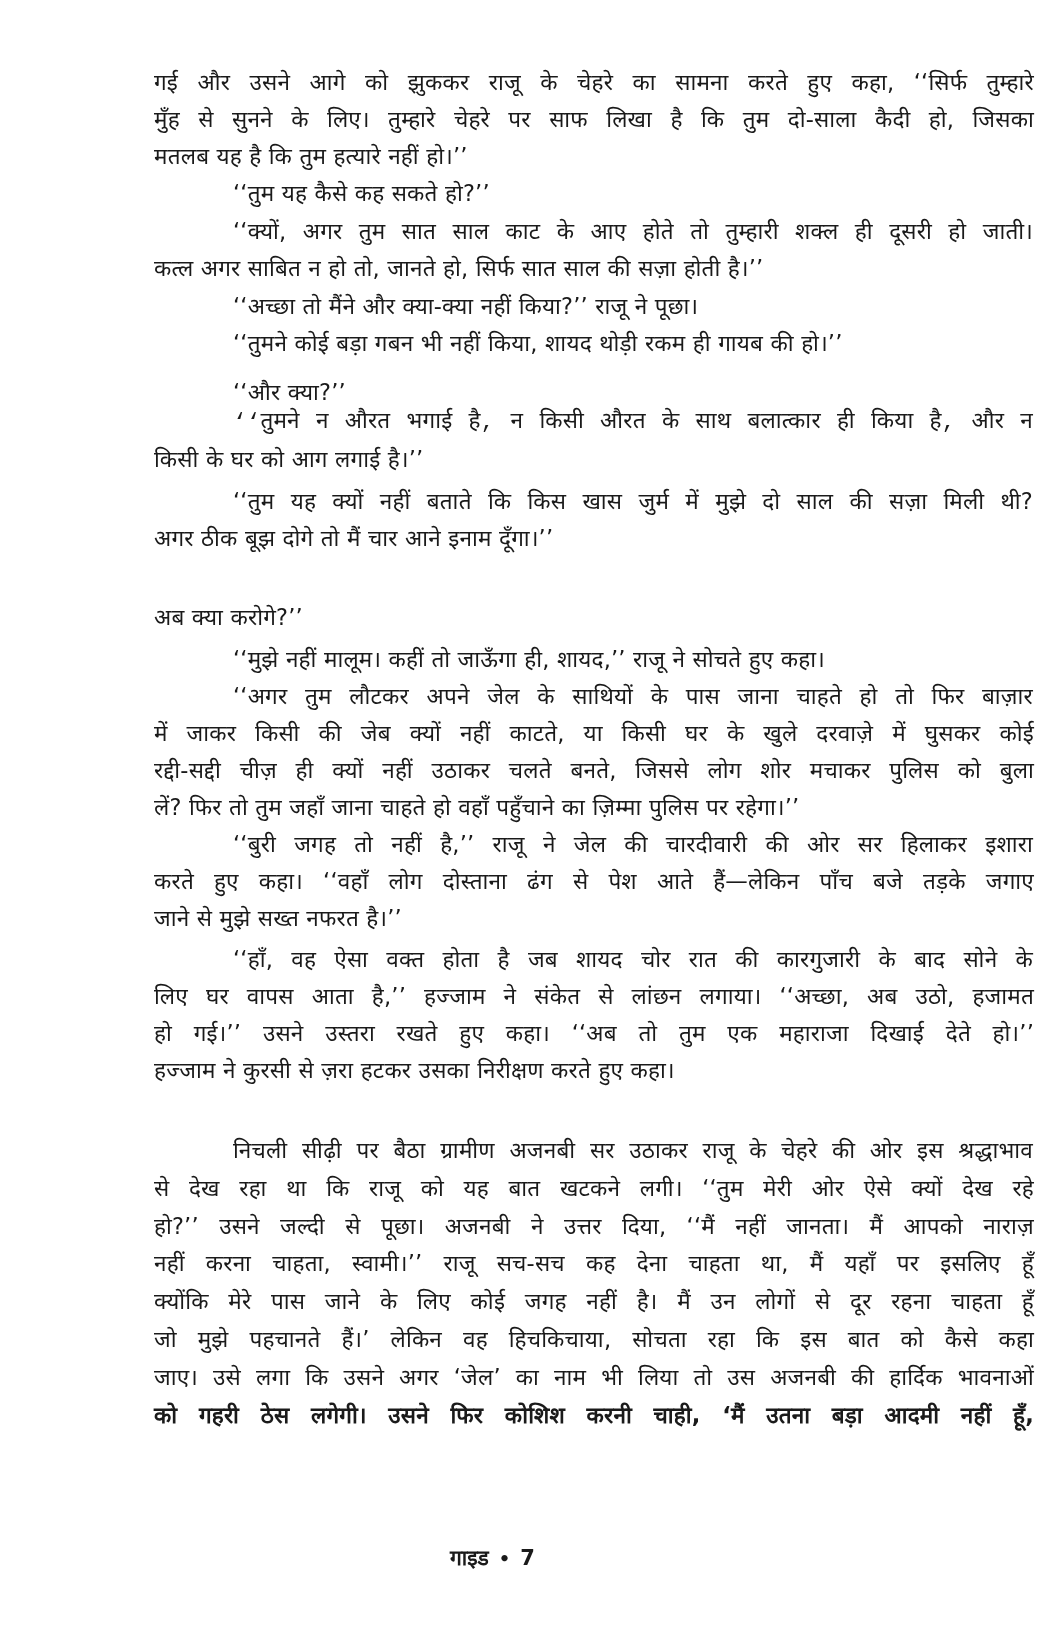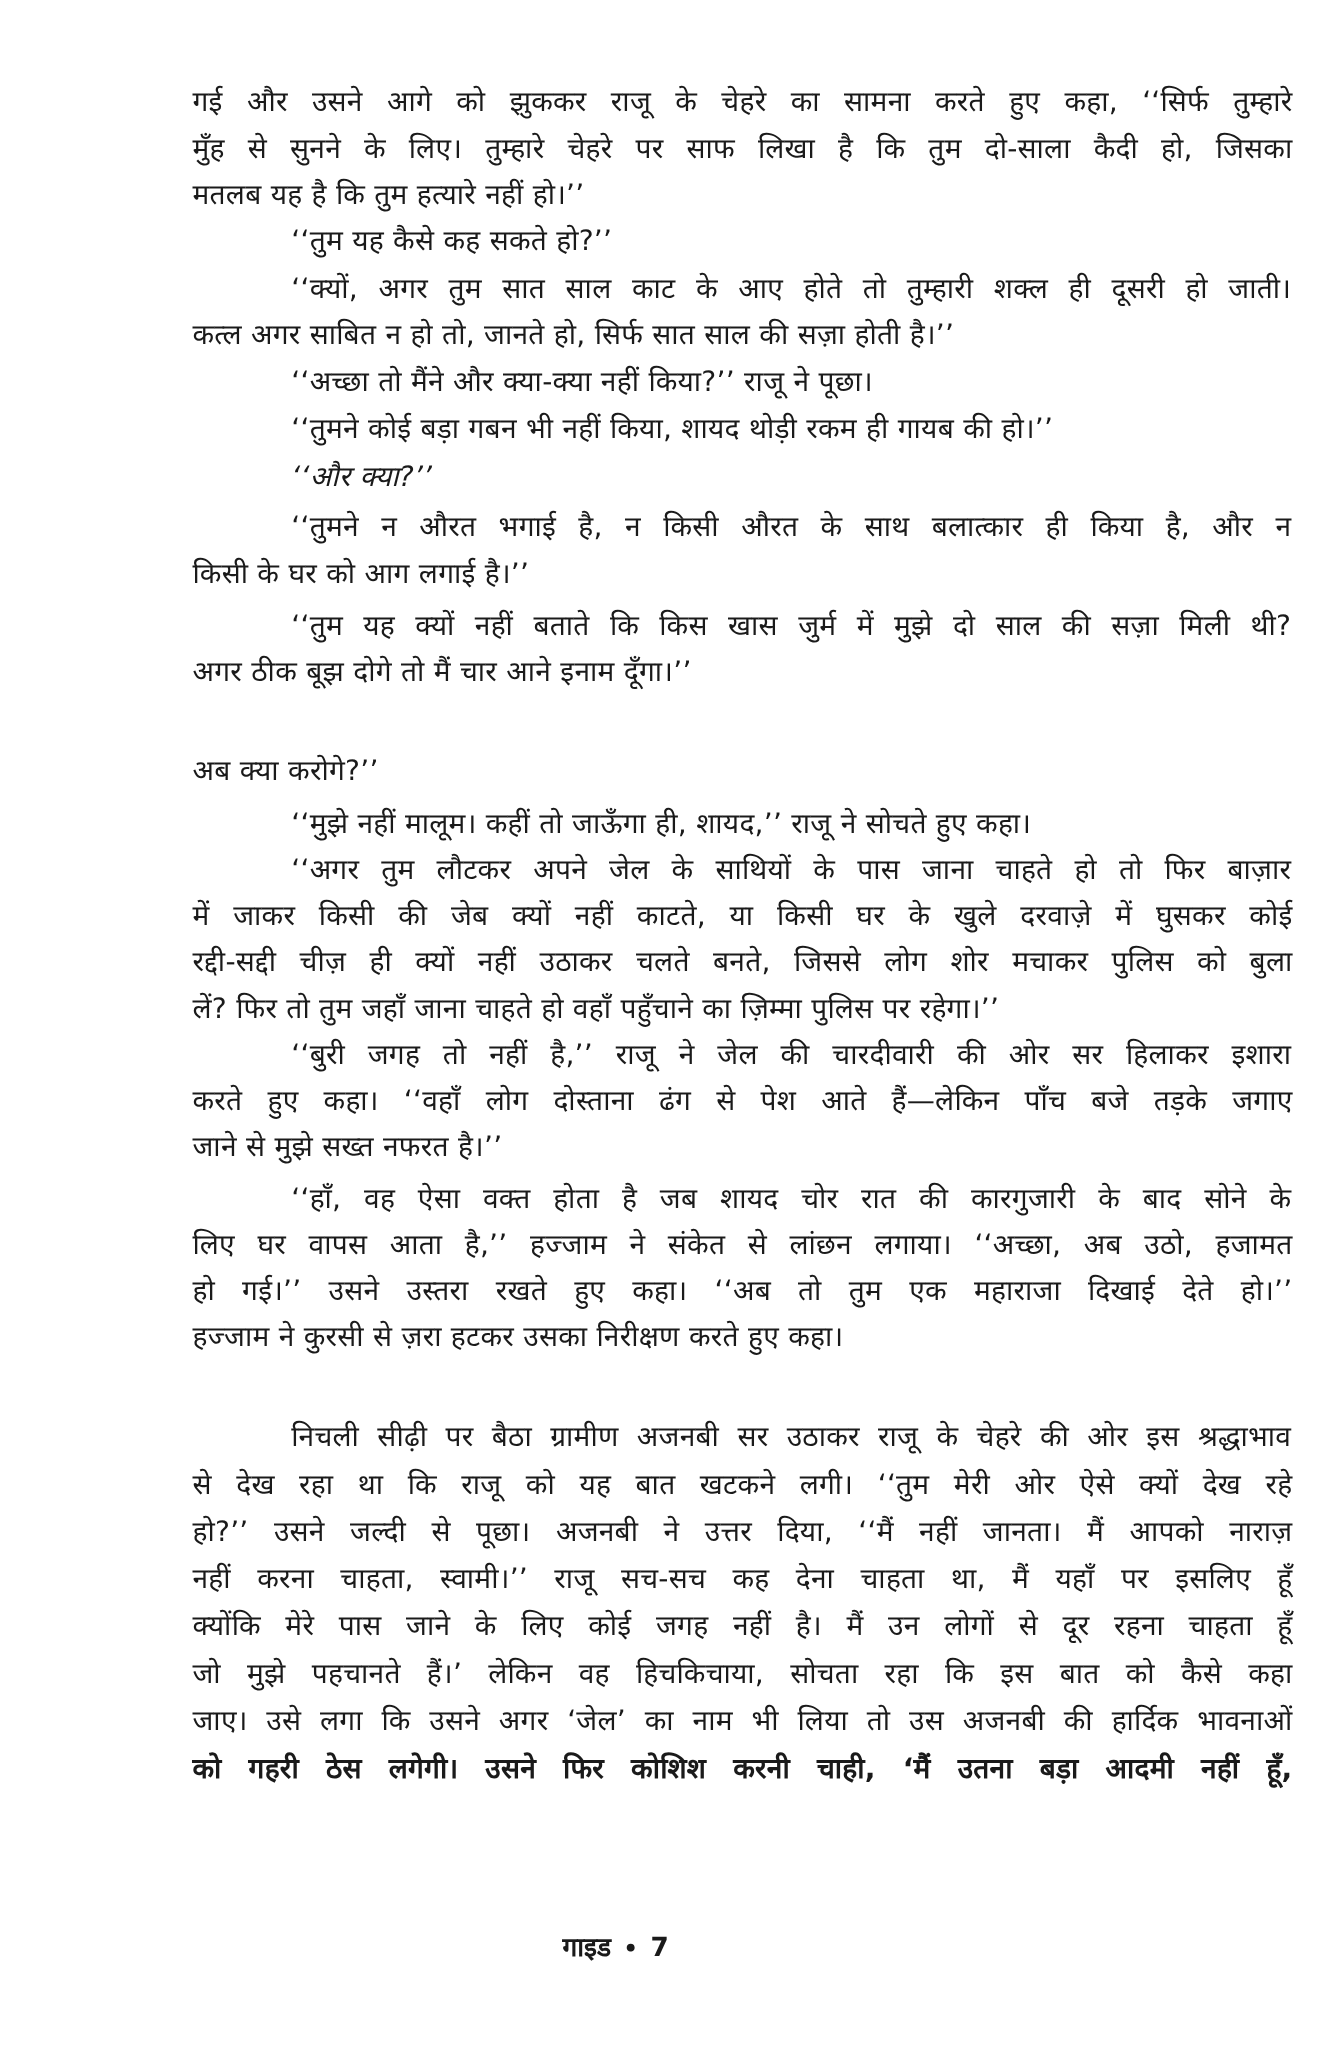--- a/index.html
+++ b/index.html
@@ -45,22 +45,22 @@
 
 <div class="page" id="page">
     <div class="line justify" style="top: 64px;">गई और उसने आगे को झुककर राजू के चेहरे का सामना करते हुए कहा, ‘‘सिर्फ तुम्हारे</div>
     <div class="line justify" style="top: 101px;">मुँह से सुनने के लिए। तुम्हारे चेहरे पर साफ लिखा है कि तुम दो-साला कैदी हो, जिसका</div>
     <div class="line" style="top: 138px;">मतलब यह है कि तुम हत्यारे नहीं हो।’’</div>
     <div class="line indent" style="top: 175px;">‘‘तुम यह कैसे कह सकते हो?’’</div>
     <div class="line indent justify" style="top: 213px;">‘‘क्यों, अगर तुम सात साल काट के आए होते तो तुम्हारी शक्ल ही दूसरी हो जाती।</div>
     <div class="line" style="top: 250px;">कत्ल अगर साबित न हो तो, जानते हो, सिर्फ सात साल की सज़ा होती है।’’</div>
     <div class="line indent" style="top: 288px;">‘‘अच्छा तो मैंने और क्या-क्या नहीं किया?’’ राजू ने पूछा।</div>
     <div class="line indent" style="top: 325px;">‘‘तुमने कोई बड़ा गबन भी नहीं किया, शायद थोड़ी रकम ही गायब की हो।’’</div>
-    <div class="line indent" style="top: 364px; font-style: italic;">‘‘और क्या?’’</div>
-    <div class="line indent justify" style="top: 404px;">‘‘तुमने न औरत भगाई है, न किसी औरत के साथ बलात्कार ही किया है, और न</div>
+    <div class="line indent" style="top: 374px;">‘‘और क्या?’’</div>
+    <div class="line indent justify" style="top: 404px; font-family: Liberation Mono, monospace;">‘‘तुमने न औरत भगाई है, न किसी औरत के साथ बलात्कार ही किया है, और न</div>
     <div class="line" style="top: 441px;">किसी के घर को आग लगाई है।’’</div>
     <div class="line indent justify" style="top: 483px;">‘‘तुम यह क्यों नहीं बताते कि किस खास जुर्म में मुझे दो साल की सज़ा मिली थी?</div>
     <div class="line" style="top: 520px;">अगर ठीक बूझ दोगे तो मैं चार आने इनाम दूँगा।’’</div>
     <div class="line" style="top: 599px;">अब क्या करोगे?’’</div>
     <div class="line indent" style="top: 641px;">‘‘मुझे नहीं मालूम। कहीं तो जाऊँगा ही, शायद,’’ राजू ने सोचते हुए कहा।</div>
     <div class="line indent justify" style="top: 678px;">‘‘अगर तुम लौटकर अपने जेल के साथियों के पास जाना चाहते हो तो फिर बाज़ार</div>
     <div class="line justify" style="top: 715px;">में जाकर किसी की जेब क्यों नहीं काटते, या किसी घर के खुले दरवाज़े में घुसकर कोई</div>
     <div class="line justify" style="top: 752px;">रद्दी-सद्दी चीज़ ही क्यों नहीं उठाकर चलते बनते, जिससे लोग शोर मचाकर पुलिस को बुला</div>
     <div class="line" style="top: 789px;">लें? फिर तो तुम जहाँ जाना चाहते हो वहाँ पहुँचाने का ज़िम्मा पुलिस पर रहेगा।’’</div>
     <div class="line indent justify" style="top: 826px;">‘‘बुरी जगह तो नहीं है,’’ राजू ने जेल की चारदीवारी की ओर सर हिलाकर इशारा</div>

